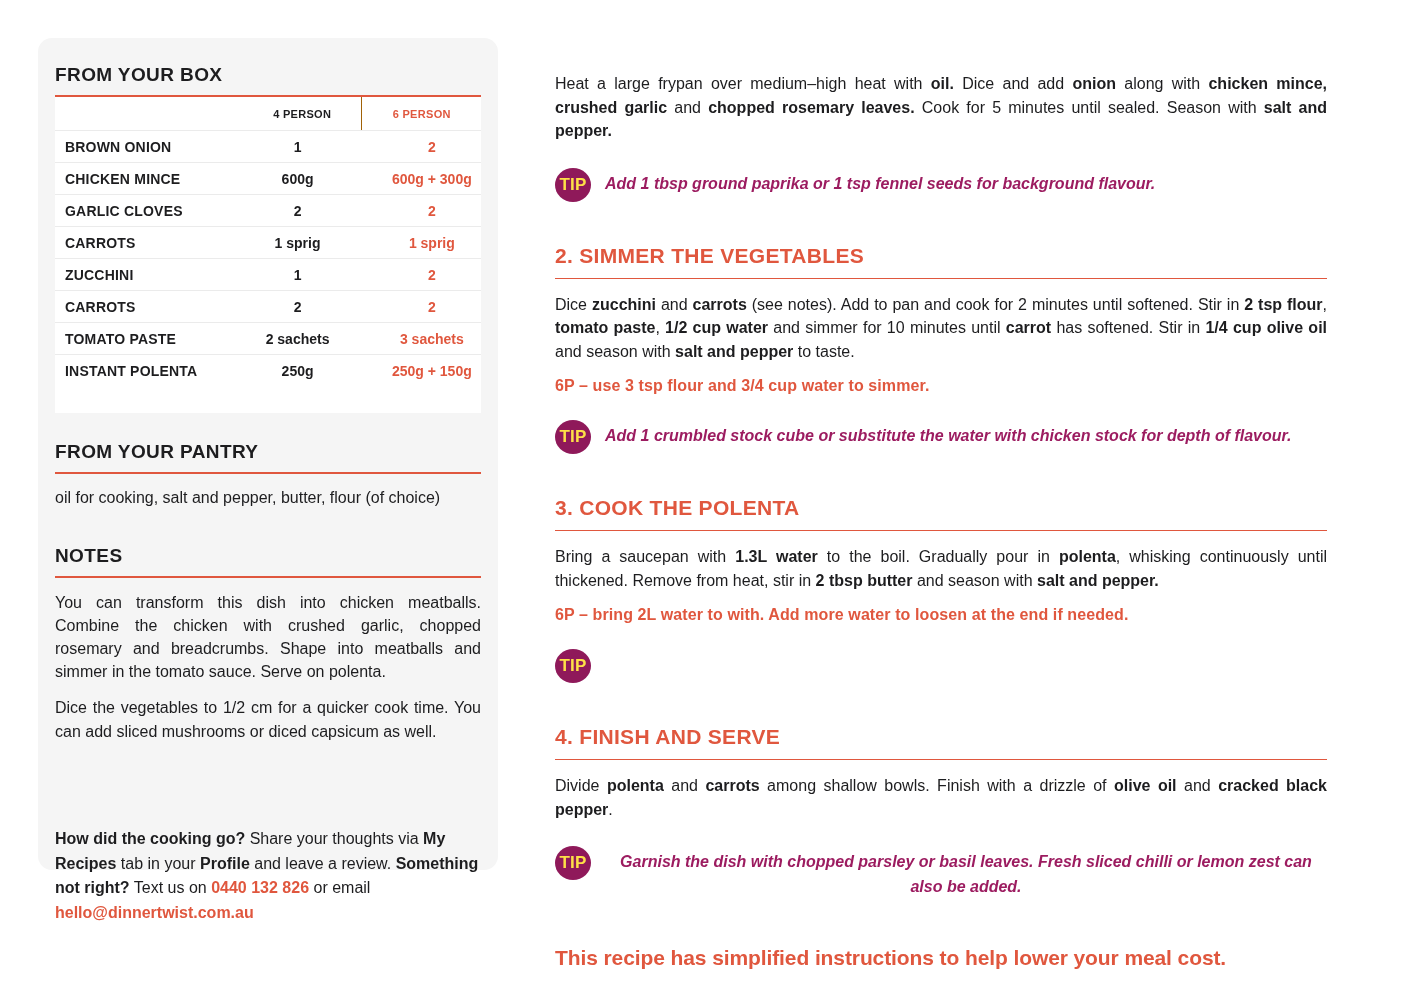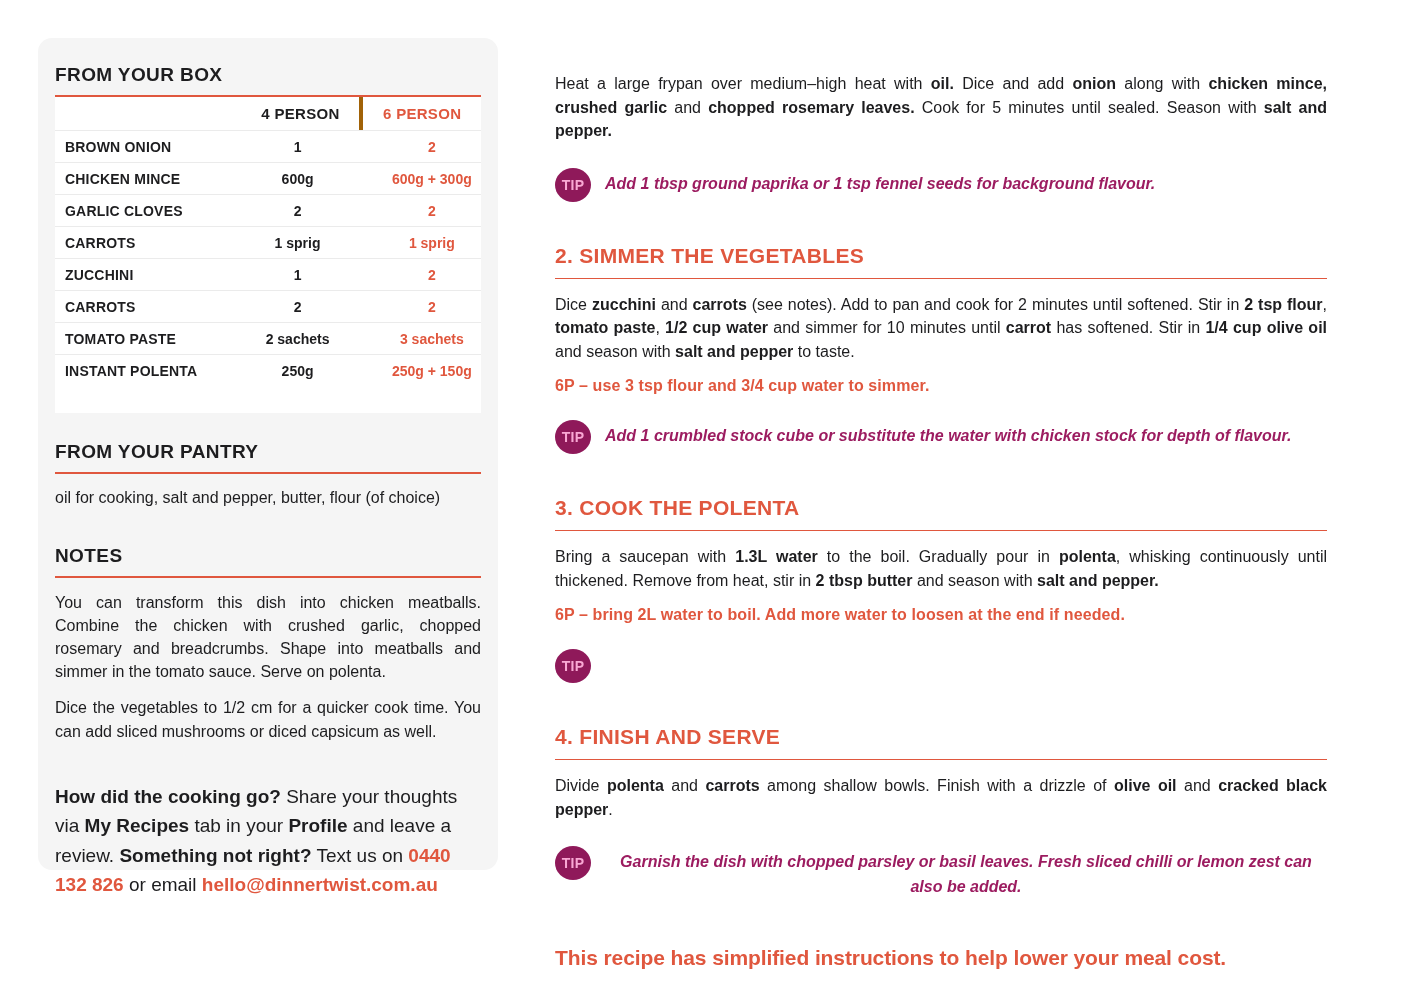--- a/index.html
+++ b/index.html
@@ -30,45 +30,45 @@
     border-bottom:2px solid var(--accent);
   }
   .box-table{background:#ffffff;margin-top:0;padding-bottom:27px;}
   .table-row{display:flex;height:32px;}
   .table-row + .table-row{border-top:1px solid var(--divider);gap:36px;}
   .table-row.header{border-top:none;height:33px;}
   .cell{display:flex;align-items:center;font-size:14px;}
   .cell-name{flex:1.5;padding-left:10px;font-weight:bold;letter-spacing:.2px;}
   .cell-p4{flex:1;justify-content:center;font-weight:bold;}
   .cell-p6{flex:1;justify-content:center;font-weight:bold;color:var(--accent);}
-  .table-row.header .cell-p6{border-left:4px solid #a16207;}
-  .table-row.header .cell-p4,.table-row.header .cell-p6{font-size:15px;letter-spacing:.3px;}
+  .table-row.header .cell-p6{border-left:1px solid #a16207;}
+  .table-row.header .cell-p4,.table-row.header .cell-p6{font-size:11px;letter-spacing:.3px;}
 
   .pantry-heading{margin-top:28px;}
   .pantry-text{font-size:16px;line-height:1.35;margin:13px 0 0;}
   .notes-heading{margin-top:36px;}
   .notes-para{font-size:16px;line-height:1.45;text-align:justify;margin:13px 0 0;}
   .notes-para + .notes-para{margin-top:13px;}
 
-  .contact{font-size:19px;line-height:1.55;margin-top:39px;text-align:left;}
+  .contact{font-size:16px;line-height:1.55;margin-top:84px;text-align:left;}
 
   
   .content{flex:1;padding-top:20px;}
   .step + .step{margin-top:42px;}
   .step-title{
     color:var(--accent);font-size:21px;font-weight:bold;letter-spacing:.3px;
     margin:0;padding-bottom:10px;border-bottom:1.5px solid var(--accent);
   }
   .step-body{font-size:16px;line-height:1.47;text-align:justify;margin:14px 0 0;}
   .sixp{color:var(--accent);font-weight:bold;font-size:16px;margin:14px 0 0;letter-spacing:.1px;}
   .tip{display:flex;gap:14px;margin-top:25px;align-items:flex-start;}
   .tip-badge{
     width:36px;height:34px;flex:none;border-radius:50%;
-    background:var(--tip-badge);color:#f9a8d4;
-    font-size:14px;font-weight:bold;letter-spacing:.2px;
+    background:var(--tip-badge);color:#fde047;
+    font-size:17px;font-weight:bold;letter-spacing:.2px;
     display:flex;align-items:center;justify-content:center;
   }
   .tip-text{
     color:var(--tip-text);font-weight:bold;font-style:italic;
     font-size:16px;line-height:1.55;margin:4px 0 0;text-align:center;
   }
   .footer-line{
     color:var(--accent);font-weight:bold;font-size:21px;letter-spacing:-.1px;
     margin-top:46px;
   }
@@ -158,21 +158,21 @@
       <p class="sixp">6P – use 3 tsp flour and 3/4 cup water to simmer.</p>
       <div class="tip">
         <span class="tip-badge">TIP</span>
         <p class="tip-text">Add 1 crumbled stock cube or substitute the water with chicken stock for depth of flavour.</p>
       </div>
     </section>
 
     <section class="step">
       <h2 class="step-title">3. COOK THE POLENTA</h2>
       <p class="step-body"><span>Bring a saucepan with </span><span class="seg-b">1.3L water</span><span> to the boil. Gradually pour in </span><span class="seg-b">polenta</span><span>, whisking continuously until thickened. Remove from heat, stir in </span><span class="seg-b">2 tbsp butter</span><span> and season with </span><span class="seg-b">salt and pepper.</span></p>
-      <p class="sixp">6P – bring 2L water to boil. Add more water to loosen at the end if needed.</p>
+      <p class="sixp">6P – bring 2L water to with. Add more water to loosen at the end if needed.</p>
       <div class="tip">
         <span class="tip-badge">TIP</span>
       </div>
     </section>
 
     <section class="step">
       <h2 class="step-title">4. FINISH AND SERVE</h2>
       <p class="step-body"><span>Divide </span><span class="seg-b">polenta</span><span> and </span><span class="seg-b">carrots</span><span> among shallow bowls. Finish with a drizzle of </span><span class="seg-b">olive oil</span><span> and </span><span class="seg-b">cracked black pepper</span><span>.</span></p>
       <div class="tip">
         <span class="tip-badge">TIP</span>

